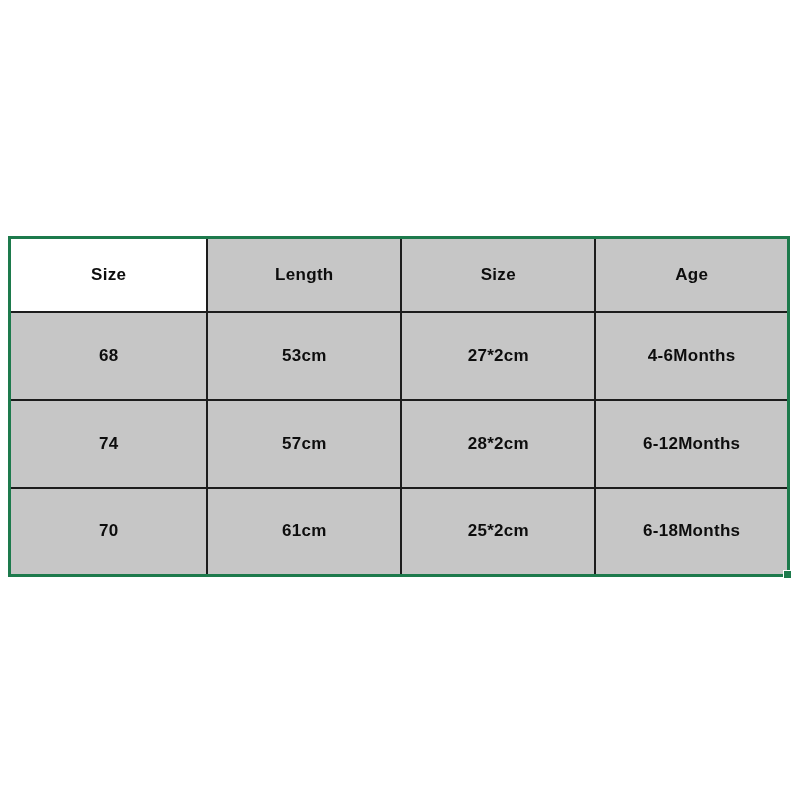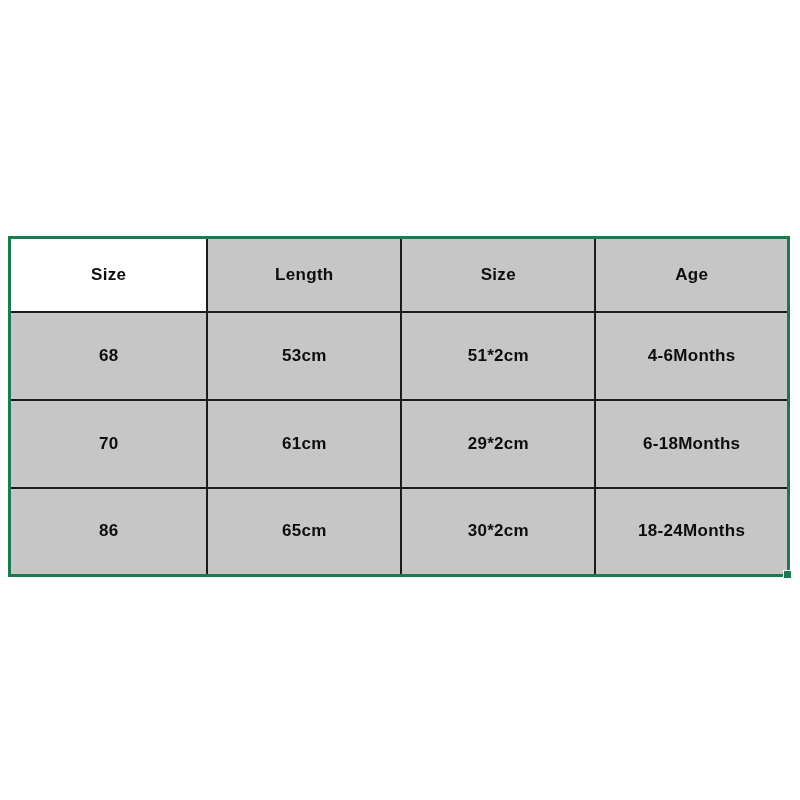--- a/index.html
+++ b/index.html
@@ -132,34 +132,34 @@
             <th>Length</th>
             <th>Size</th>
             <th>Age</th>
           </tr>
         </thead>
 
         <tbody>
           <tr>
             <td>68</td>
             <td>53cm</td>
-            <td>51*2cm</td>
+            <td>27*2cm</td>
             <td>4-6Months</td>
+          </tr>
+          <tr>
+            <td>74</td>
+            <td>57cm</td>
+            <td>28*2cm</td>
+            <td>6-12Months</td>
           </tr>
           <tr>
             <td>70</td>
             <td>61cm</td>
-            <td>29*2cm</td>
+            <td>25*2cm</td>
             <td>6-18Months</td>
-          </tr>
-          <tr>
-            <td>86</td>
-            <td>65cm</td>
-            <td>30*2cm</td>
-            <td>18-24Months</td>
           </tr>
         </tbody>
       </table>
 
     </div>
 
     <div id="selection-handle"></div>
   </div>
 
 </div>

